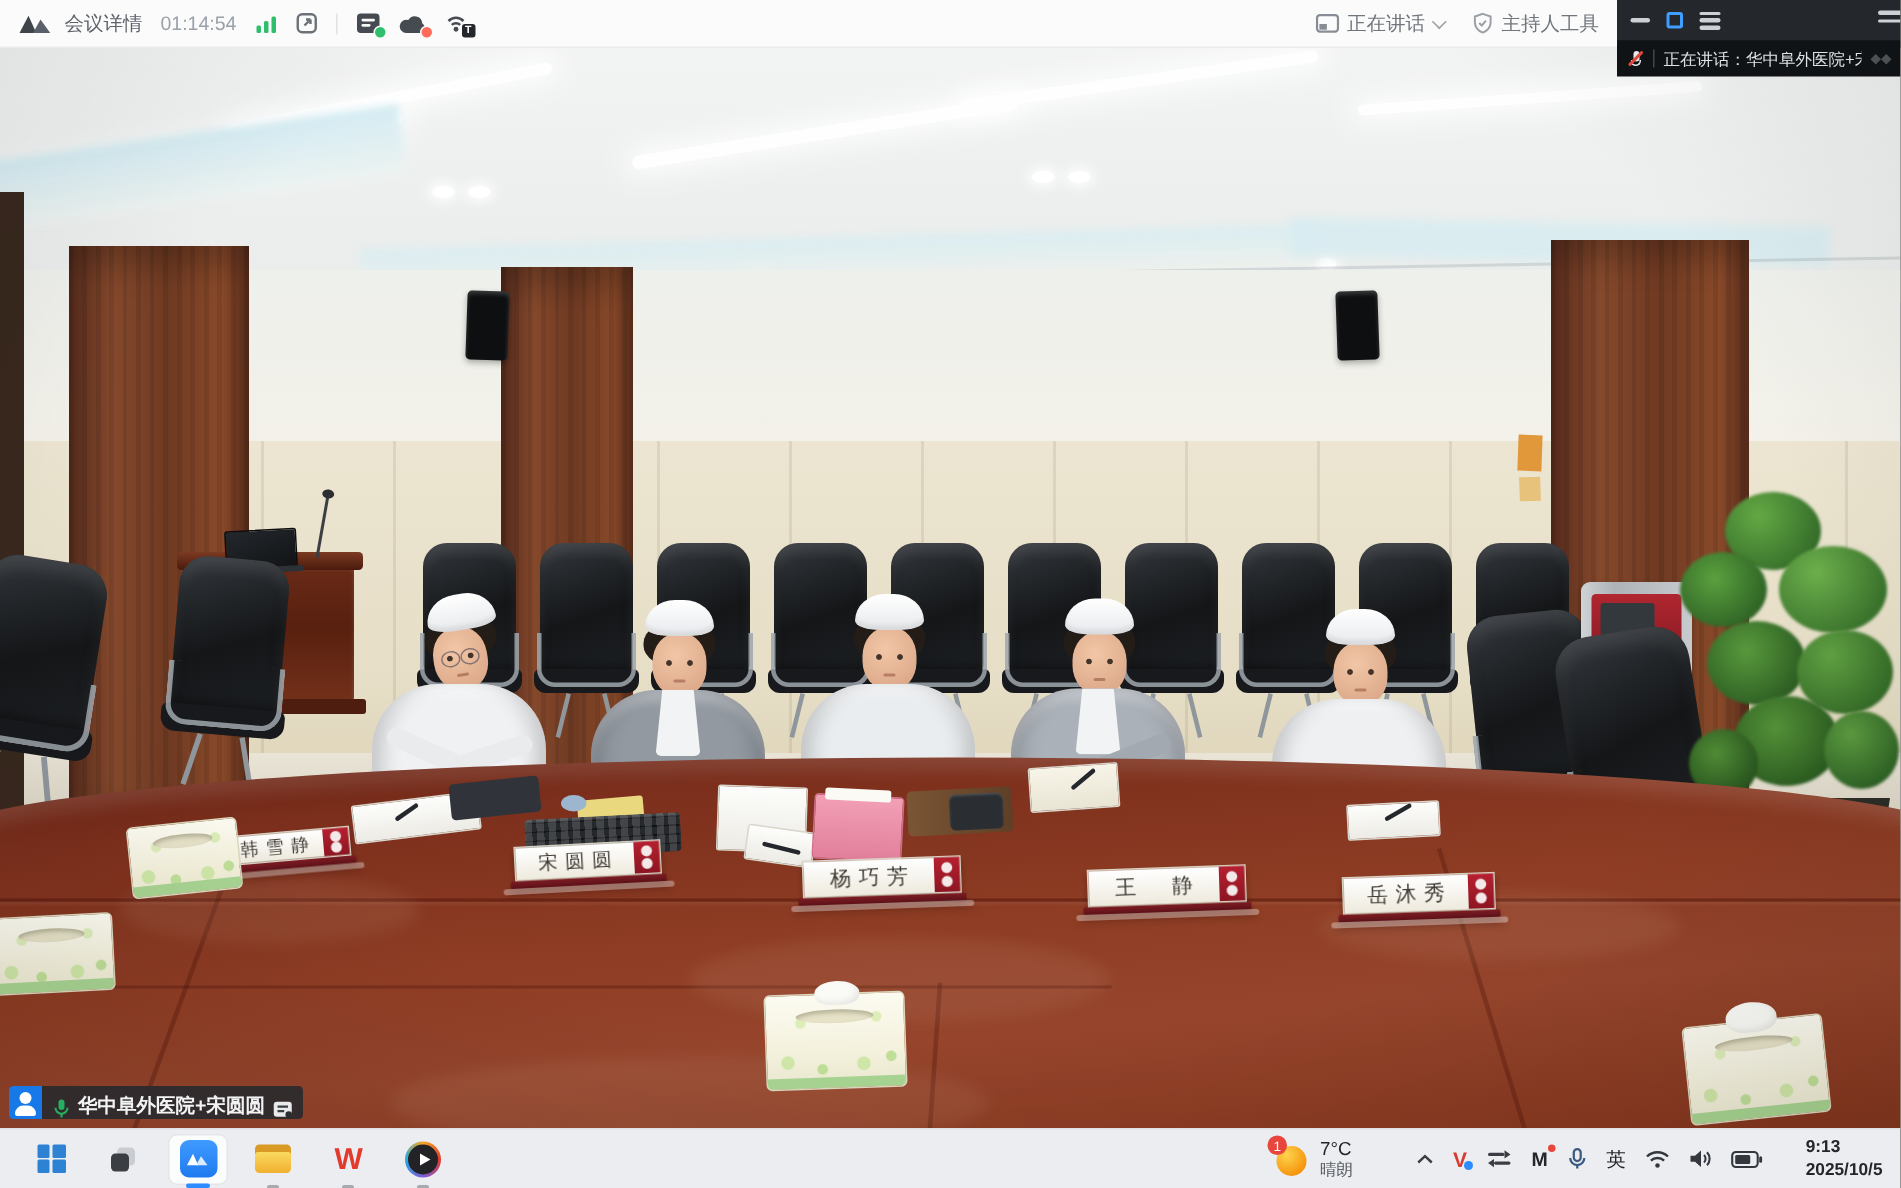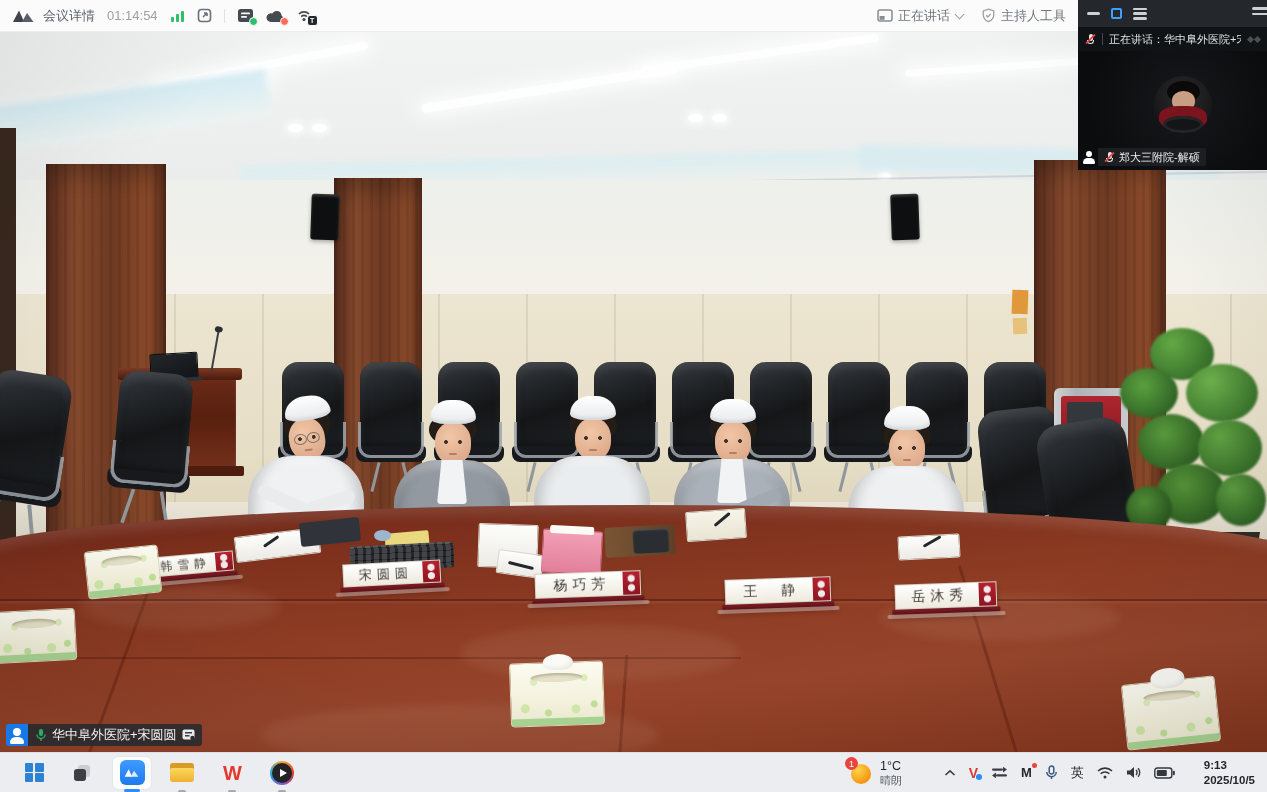--- a/index.html
+++ b/index.html
@@ -178,22 +178,22 @@
       background:#e6e2c8; box-shadow:inset 0 2px 3px rgba(90,90,60,.35); }
   .t-puff { position:absolute; border-radius:50% 50% 40% 40%; background:#fafaf6; box-shadow:inset -2px -2px 4px rgba(0,0,0,.08); }
 
   .vign { inset:0; background:radial-gradient(ellipse at 50% 42%, transparent 62%, rgba(0,0,0,.10)); z-index:20; pointer-events:none; }
 
   
   .spktag { position:absolute; left:6px; top:724px; z-index:45; display:flex; height:22px; }
   .spktag .pbadge { width:22px; height:22px; background:#1779e8; border-radius:3px 0 0 3px; position:relative; }
   .pbadge::before { content:""; position:absolute; left:7px; top:4px; width:8px; height:8px; border-radius:50%; background:#fff; }
   .pbadge::after { content:""; position:absolute; left:4px; top:13px; width:14px; height:7px; border-radius:7px 7px 2px 2px; background:#fff; }
-  .spktag .tagbody { display:flex; align-items:center; background:rgba(38,41,46,.88); color:#f2f3f5;
-      font-size:13px; padding:0 7px; gap:5px; border-radius:0 3px 3px 0; }
+  .spktag .tagbody { display:flex; align-items:flex-end; background:rgba(38,41,46,.88); color:#f2f3f5;
+      font-size:13px; padding:0 7px; gap:5px; border-radius:0 3px 3px 0;font-weight:bold; }
 
   
   .panel { position:absolute; left:1078px; top:0; width:189px; height:170px; z-index:50; }
   .p-title { height:27px; background:#24272c; display:flex; align-items:center; gap:11px; padding:0 9px; position:relative; overflow:hidden; }
   .ic-min { width:13px; height:3px; background:#cdd1d6; border-radius:2px; }
   .ic-sq { width:11px; height:11px; border:2px solid #3f9eff; border-radius:2px; }
   .ic-burg { width:14px; height:12px; display:flex; flex-direction:column; justify-content:space-between; }
   .ic-burg i { display:block; height:2.6px; background:#cdd1d6; border-radius:2px; }
   .ic-collapse { position:absolute; right:-7px; top:7px; width:22px; height:12px; display:flex; flex-direction:column; gap:3px; }
   .ic-collapse i { display:block; height:2.6px; background:#cdd1d6; border-radius:2px; }
@@ -644,37 +644,20 @@
       <span class="micoff">
           <i></i>
         </span>
       <span class="p-div"></span>
       <span class="p-speak-text">正在讲话：华中阜外医院+宋圆..</span>
       <span class="p-chevs">
           <i></i>
           <i></i>
         </span>
     </div>
-    <div class="p-video">
-      <div class="avatar">
-        <i class="av-hair"></i>
-          <i class="av-face"></i>
-          <i class="av-body"></i>
-          <i class="av-wheel"></i>
-      </div>
-      <div class="p-nametag">
-        <span class="pbadge"></span>
-        <span class="ntext">
-          <span class="micoff">
-              <i></i>
-            </span>
-          <span>郑大三附院-解硕</span>
-        </span>
-      </div>
-    </div>
   </div>
 
   <div class="spktag">
     <span class="pbadge"></span>
     <span class="tagbody">
       <svg width="12" height="14" viewBox="0 0 12 14">
           <rect x="4" y="1" width="4" height="7" rx="2" fill="#27ae60"></rect>
           <path d="M2 6.5 a4 4 0 0 0 8 0" fill="none" stroke="#27ae60" stroke-width="1.4"></path>
           <line x1="6" y1="10.5" x2="6" y2="13" stroke="#27ae60" stroke-width="1.4"></line>
         </svg>
@@ -728,21 +711,21 @@
         <i class="runbar gray"></i>
       </div>
     </div>
 
     <div class="weather">
       <span class="sun">
         <span class="wbadge">1</span>
           <i></i>
       </span>
       <span class="wtxt">
-        <span class="wtemp">1°C</span>
+        <span class="wtemp">7°C</span>
         <span class="wcond">晴朗</span>
       </span>
     </div>
 
     <div class="tray">
       <span class="ti">
         <svg width="12" height="8" viewBox="0 0 12 8" fill="none" stroke="#3a3e44" stroke-width="1.6">
             <path d="M1.5 6 L6 1.8 L10.5 6"></path>
           </svg>
       </span>

